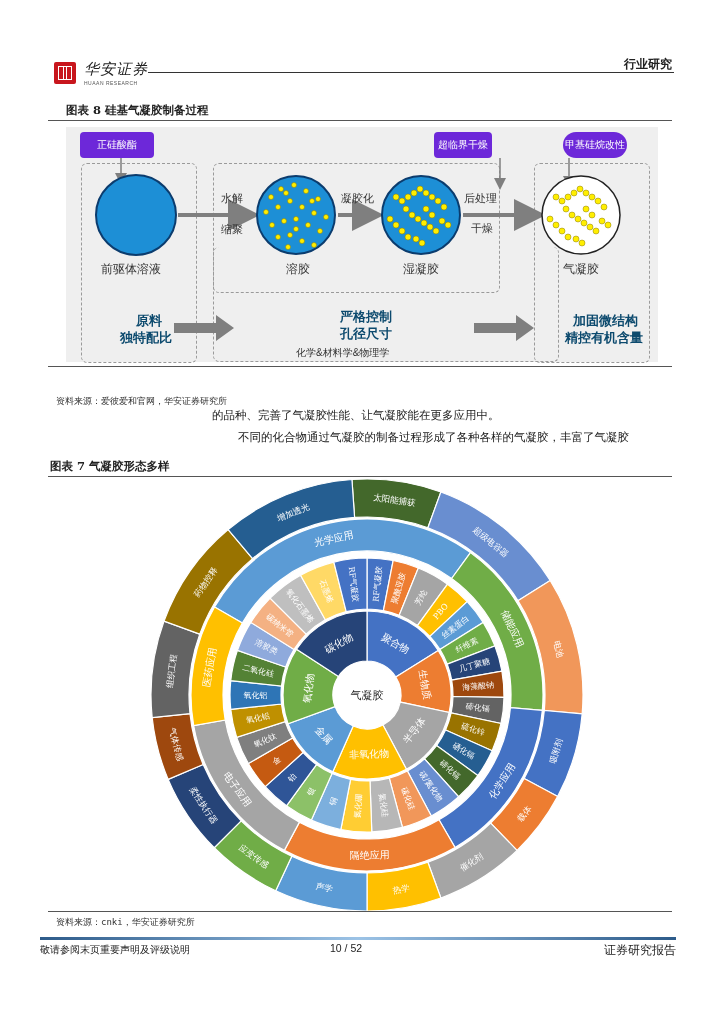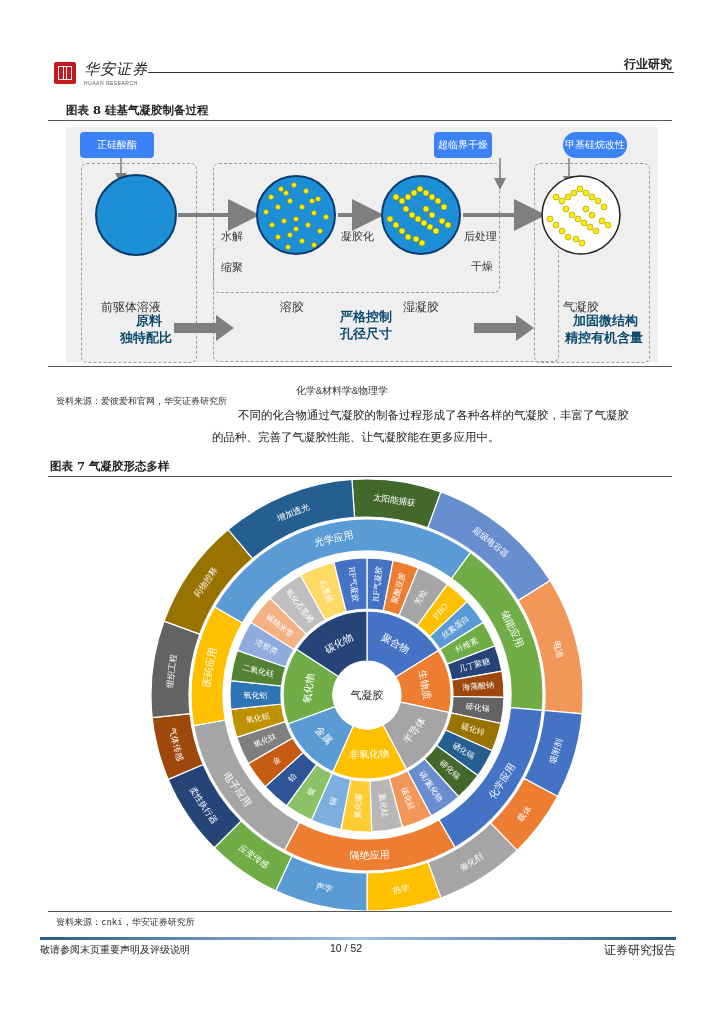--- a/index.html
+++ b/index.html
@@ -16,23 +16,23 @@
   .rule { left:48px; width:624px; height:1px; background:#555; }
   .source { left:56px; font-size:9px; color:#333; }
   .para { left:212px; width:460px; font-size:11.5px; line-height:22px; color:#222; }
   .para .indent { display:inline-block; width:26px; }
   .footer-bar { left:40px; top:937px; width:636px; height:3px; background:linear-gradient(90deg,#2d5b8a 0%,#9cc3e6 50%,#2d5b8a 100%); }
   .footer-left { left:40px; top:942px; width:180px; font-size:10px; line-height:16px; color:#222; }
   .footer-center { left:330px; top:942px; font-size:10.5px; font-family:"Liberation Sans", sans-serif; color:#222; }
   .footer-right { left:604px; top:942px; font-size:12px; color:#222; }
   
   .fig8 { left:66px; top:127px; width:592px; height:235px; background:#efefef; }
-  .tag { position:absolute; background:#3b82f6; color:#fff; font-family:Liberation Serif, serif; font-size:10px; border-radius:4px; display:flex; align-items:center; justify-content:center; }
+  .tag { position:absolute; background:#6d28d9; color:#fff; font-family:Liberation Serif, serif; font-size:10px; border-radius:4px; display:flex; align-items:center; justify-content:center; }
   .dash { position:absolute; border:1px dashed #9a9a9a; border-radius:6px; }
-  .lbl { position:absolute; font-family:Liberation Mono, monospace; color:#333; white-space:nowrap;margin-top:38px; }
+  .lbl { position:absolute; font-family:Liberation Sans, sans-serif; color:#333; white-space:nowrap; }
   .big { position:absolute; font-family:"DejaVu Sans", sans-serif; font-weight:bold; color:#0c4a6e; text-align:right; font-size:13px; line-height:17px; white-space:nowrap; }
 </style>
 </head>
 <body>
 
 <div class="abs header-logo"></div>
 <div class="abs brand-cn">华安证券</div>
 <div class="abs brand-en">HUAAN RESEARCH</div>
 <div class="abs header-line"></div>
 <div class="abs header-right">行业研究</div>
@@ -153,21 +153,21 @@
       <circle cx="536" cy="94" r="3"></circle>
         <circle cx="542" cy="98" r="3"></circle>
         <circle cx="510" cy="112" r="3"></circle>
         <circle cx="516" cy="116" r="3"></circle>
     </g>
     <path d="M108,196 L150,196 L150,188 L168,201 L150,214 L150,206 L108,206 z" fill="#7f7f7f"></path>
     <path d="M408,196 L450,196 L450,188 L468,201 L450,214 L450,206 L408,206 z" fill="#7f7f7f"></path>
   </svg>
 
   <div class="lbl" style="left:35px; top:134px; font-size:12px;">前驱体溶液</div>
-  <div class="lbl" style="left:214px; top:134px; font-size:12px;">溶胶</div>
+  <div class="lbl" style="left:220px; top:134px; font-size:12px;">溶胶</div>
   <div class="lbl" style="left:337px; top:134px; font-size:12px;">湿凝胶</div>
   <div class="lbl" style="left:497px; top:134px; font-size:12px;">气凝胶</div>
 
   <div class="lbl" style="left:155px; top:64px; font-size:11px;">水解</div>
   <div class="lbl" style="left:155px; top:95px; font-size:11px;">缩聚</div>
   <div class="lbl" style="left:275px; top:64px; font-size:11px;">凝胶化</div>
   <div class="lbl" style="left:398px; top:64px; font-size:11px;">后处理</div>
   <div class="lbl" style="left:405px; top:94px; font-size:11px;">干燥</div>
 
   <div class="big" style="left:46px; top:185px; width:50px;">原料</div>
@@ -176,22 +176,22 @@
   <div class="big" style="left:256px; top:198px; width:70px;">孔径尺寸</div>
   <div class="lbl" style="left:230px; top:219px; font-size:10px;">化学&amp;材料学&amp;物理学</div>
   <div class="big" style="left:482px; top:185px; width:90px;">加固微结构</div>
   <div class="big" style="left:477px; top:202px; width:100px;">精控有机含量</div>
 </div>
 
 <div class="abs rule" style="top:366px;"></div>
 <div class="abs source" style="top:356px;margin-top:39px;">资料来源：爱彼爱和官网，华安证券研究所</div>
 
 <div class="abs para" style="top:404px;">
+  <div>的品种、完善了气凝胶性能、让气凝胶能在更多应用中。</div>
   <div><span class="indent"></span><span>不同的化合物通过气凝胶的制备过程形成了各种各样的气凝胶，丰富了气凝胶</span></div>
-  <div>的品种、完善了气凝胶性能、让气凝胶能在更多应用中。</div>
 </div>
 
 <div class="abs fig-title" style="top:459px;">图表 7 气凝胶形态多样</div>
 <div class="abs rule" style="top:476px;"></div>
 
 <svg id="sunburst" class="abs" style="left:150px; top:478px;" width="434" height="434" viewBox="0 0 434 434">
     <g>
       <path d="M201.93260167126888,1.5261651438779609 A216,216 0 0 1 290.87635095834435,14.026393910243769 L277.8795855119689,49.734713500108285 A178,178 0 0 0 204.58334767354566,39.433599053751294 Z" fill="#43682b" stroke="#ffffff" stroke-width="1.2"></path>
       <text x="244.41710088913288" y="21.917190457910635" fill="#ffffff" font-size="8.5" font-family="&quot;DejaVu Serif&quot;, serif" text-anchor="middle" dominant-baseline="central" transform="rotate(8 244.41710088913288 21.917190457910635)">太阳能捕获</text>
     </g>

